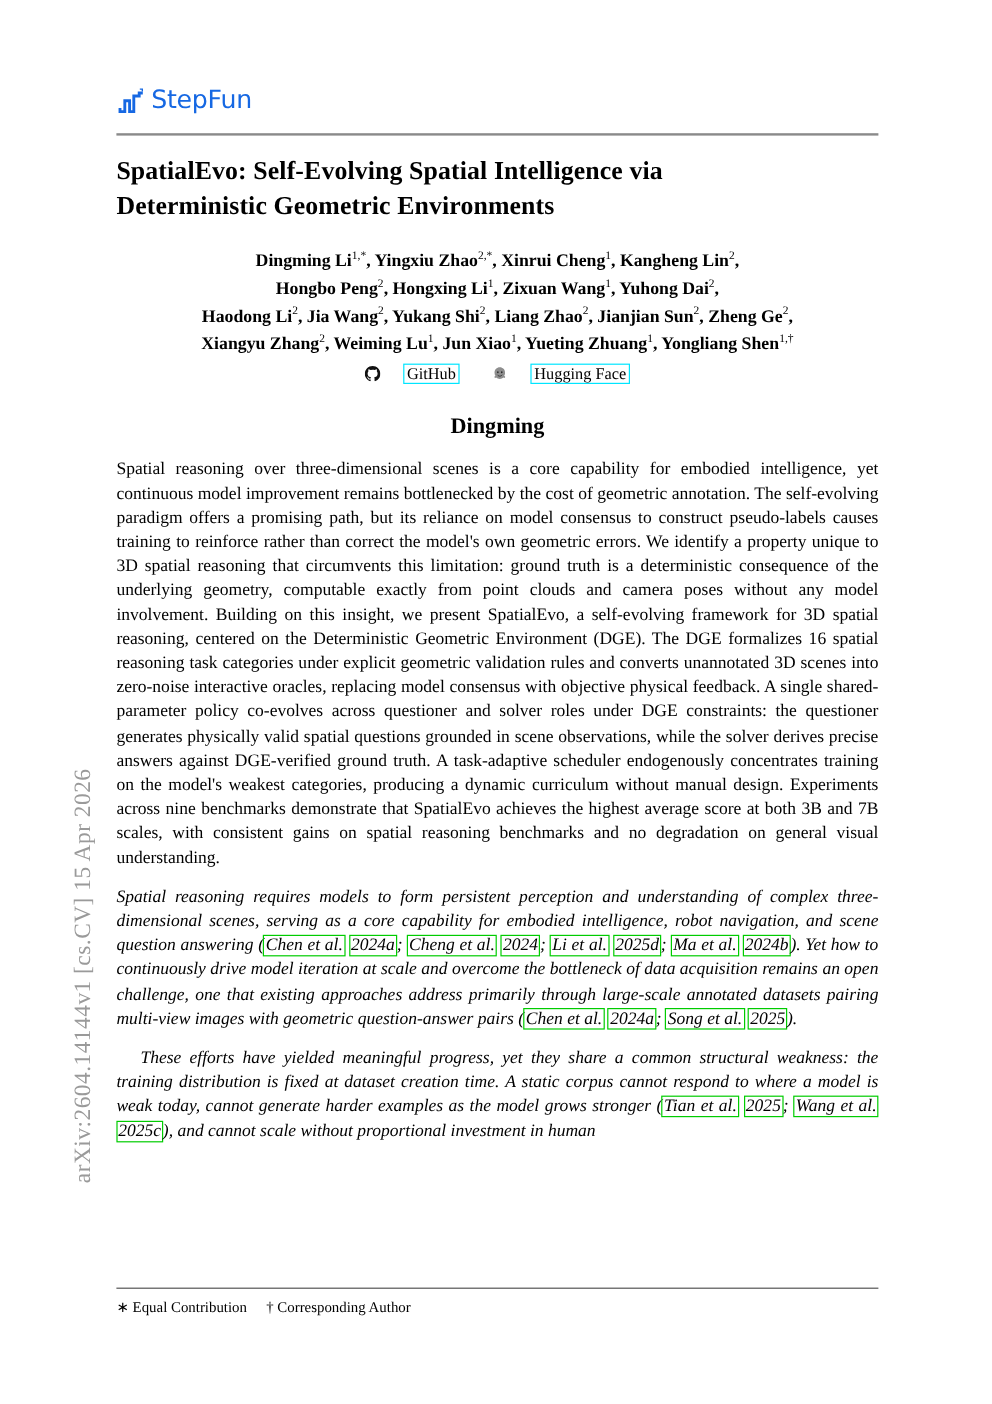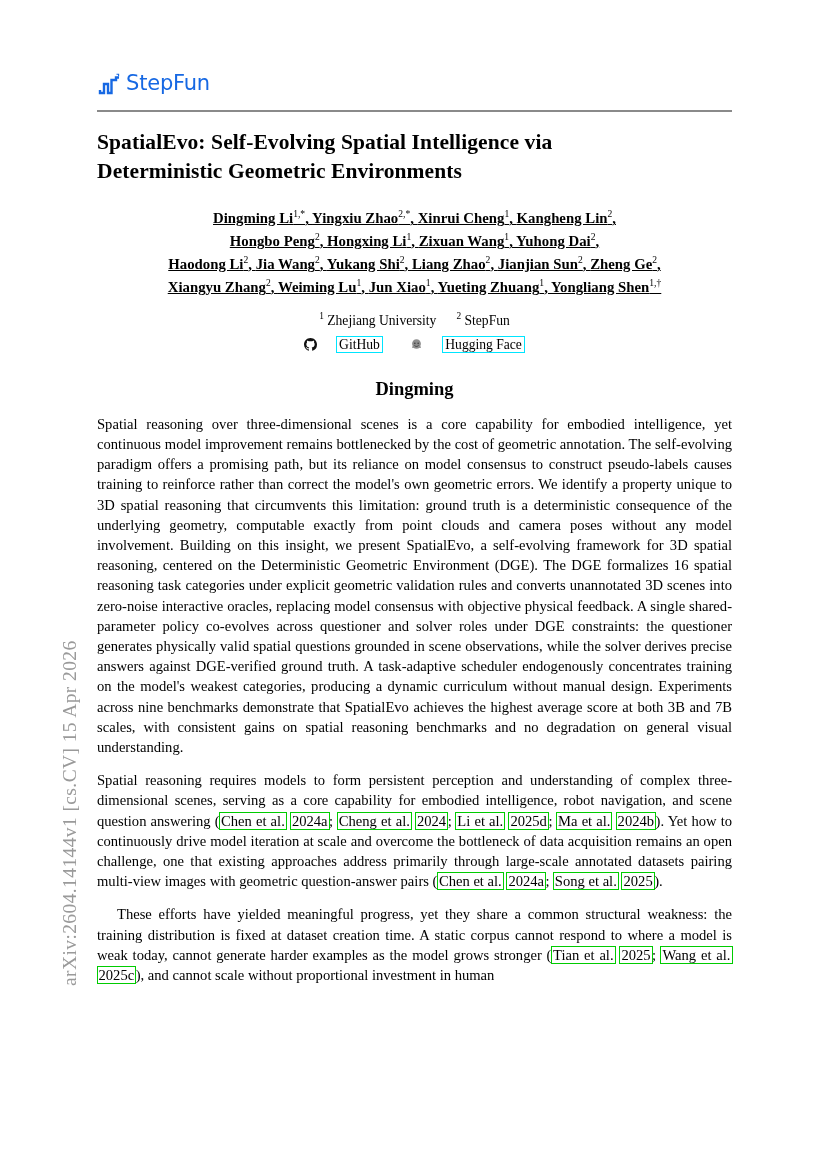--- a/index.html
+++ b/index.html
@@ -82,21 +82,20 @@
     letter-spacing: 0.1px;
   }
 
   
   .authors {
     padding-top: 22px;
     text-align: center;
     font-size: 14.8px;
     font-weight: bold;
     line-height: 1.55;
-    text-decoration: underline;
   }
   .authors sup {
     font-size: 9.6px;
     font-weight: normal;
     vertical-align: super;
     line-height: 0;
   }
   .affil {
     padding-top: 12px;
     text-align: center;
@@ -159,20 +158,21 @@
     font-size: 16.4px;
     font-weight: bold;
   }
   .section-head .num { margin-right: 7px; }
   .body-para {
     padding-top: 13px;
     font-size: 14.6px;
     line-height: 1.385;
     text-align: justify;
     text-justify: inter-word;
+    font-style: italic;
   }
   .body-para.indent { text-indent: 20px; }
 
   
   .cite {
     border: 1px solid #00cc00;
     padding: 0 1px;
     margin: 0 -0.5px;
     display: inline;
     box-decoration-break: clone;
@@ -225,21 +225,20 @@
       <span>Deterministic Geometric Environments</span>
     </h1>
 
     <div class="authors" id="authors">
         <div><span>Dingming Li</span><sup>1,*</sup>, <span>Yingxiu Zhao</span><sup>2,*</sup>, <span>Xinrui Cheng</span><sup>1</sup>, <span>Kangheng Lin</span><sup>2</sup>, </div>
         <div><span>Hongbo Peng</span><sup>2</sup>, <span>Hongxing Li</span><sup>1</sup>, <span>Zixuan Wang</span><sup>1</sup>, <span>Yuhong Dai</span><sup>2</sup>, </div>
         <div><span>Haodong Li</span><sup>2</sup>, <span>Jia Wang</span><sup>2</sup>, <span>Yukang Shi</span><sup>2</sup>, <span>Liang Zhao</span><sup>2</sup>, <span>Jianjian Sun</span><sup>2</sup>, <span>Zheng Ge</span><sup>2</sup>, </div>
         <div><span>Xiangyu Zhang</span><sup>2</sup>, <span>Weiming Lu</span><sup>1</sup>, <span>Jun Xiao</span><sup>1</sup>, <span>Yueting Zhuang</span><sup>1</sup>, <span>Yongliang Shen</span><sup>1,†</sup></div>
       </div>
 
-    <div class="affil" id="affils"><sup>1</sup><span> Zhejiang University</span><span class="gap"></span><sup>2</sup><span> StepFun</span></div>
 
     <div class="badges">
       <span class="badge">
         <span class="badge-icon">
           <svg viewBox="0 0 16 16" width="13" height="13" aria-hidden="true">
             <path fill="#111111" d="M8 0C3.58 0 0 3.58 0 8c0 3.54 2.29 6.53 5.47 7.59.4.07.55-.17.55-.38
               0-.19-.01-.82-.01-1.49-2.01.37-2.53-.49-2.69-.94-.09-.23-.48-.94-.82-1.13-.28-.15-.68-.52-.01-.53.63-.01
               1.08.58 1.23.82.72 1.21 1.87.87 2.33.66.07-.52.28-.87.51-1.07-1.78-.2-3.64-.89-3.64-3.95
               0-.87.31-1.59.82-2.15-.08-.2-.36-1.02.08-2.12 0 0 .67-.21 2.2.82a7.4 7.4 0 0 1 2-.27c.68 0
               1.36.09 2 .27 1.53-1.04 2.2-.82 2.2-.82.44 1.1.16 1.92.08 2.12.51.56.82 1.27.82 2.15 0
@@ -266,14 +265,20 @@
 
     <div class="abstract-head">Dingming</div>
     <div class="abstract-body">Spatial reasoning over three-dimensional scenes is a core capability for embodied intelligence, yet continuous model improvement remains bottlenecked by the cost of geometric annotation. The self-evolving paradigm offers a promising path, but its reliance on model consensus to construct pseudo-labels causes training to reinforce rather than correct the model's own geometric errors. We identify a property unique to 3D spatial reasoning that circumvents this limitation: ground truth is a deterministic consequence of the underlying geometry, computable exactly from point clouds and camera poses without any model involvement. Building on this insight, we present SpatialEvo, a self-evolving framework for 3D spatial reasoning, centered on the Deterministic Geometric Environment (DGE). The DGE formalizes 16 spatial reasoning task categories under explicit geometric validation rules and converts unannotated 3D scenes into zero-noise interactive oracles, replacing model consensus with objective physical feedback. A single shared-parameter policy co-evolves across questioner and solver roles under DGE constraints: the questioner generates physically valid spatial questions grounded in scene observations, while the solver derives precise answers against DGE-verified ground truth. A task-adaptive scheduler endogenously concentrates training on the model's weakest categories, producing a dynamic curriculum without manual design. Experiments across nine benchmarks demonstrate that SpatialEvo achieves the highest average score at both 3B and 7B scales, with consistent gains on spatial reasoning benchmarks and no degradation on general visual understanding.</div>
 
 
     <div class="body-para" id="intro-p1">Spatial reasoning requires models to form persistent perception and understanding of complex three-dimensional scenes, serving as a core capability for embodied intelligence, robot navigation, and scene question answering (<span class="cite">Chen et al.</span> <span class="cite">2024a</span>; <span class="cite">Cheng et al.</span> <span class="cite">2024</span>; <span class="cite">Li et al.</span> <span class="cite">2025d</span>; <span class="cite">Ma et al.</span> <span class="cite">2024b</span>). Yet how to continuously drive model iteration at scale and overcome the bottleneck of data acquisition remains an open challenge, one that existing approaches address primarily through large-scale annotated datasets pairing multi-view images with geometric question-answer pairs (<span class="cite">Chen et al.</span> <span class="cite">2024a</span>; <span class="cite">Song et al.</span> <span class="cite">2025</span>).</div>
     <div class="body-para indent" id="intro-p2">These efforts have yielded meaningful progress, yet they share a common structural weakness: the training distribution is fixed at dataset creation time. A static corpus cannot respond to where a model is weak today, cannot generate harder examples as the model grows stronger (<span class="cite">Tian et al.</span> <span class="cite">2025</span>; <span class="cite">Wang et al.</span> <span class="cite">2025c</span>), and cannot scale without proportional investment in human</div>
 
   </div>
 
+  <div class="footnote-zone">
+    <div class="footnote-rule"></div>
+    <div class="footnote-text">
+      <span>∗ Equal Contribution</span><span class="fgap"></span><span>† Corresponding Author</span>
+    </div>
+  </div>
 
 </div>
 
 </body></html>

